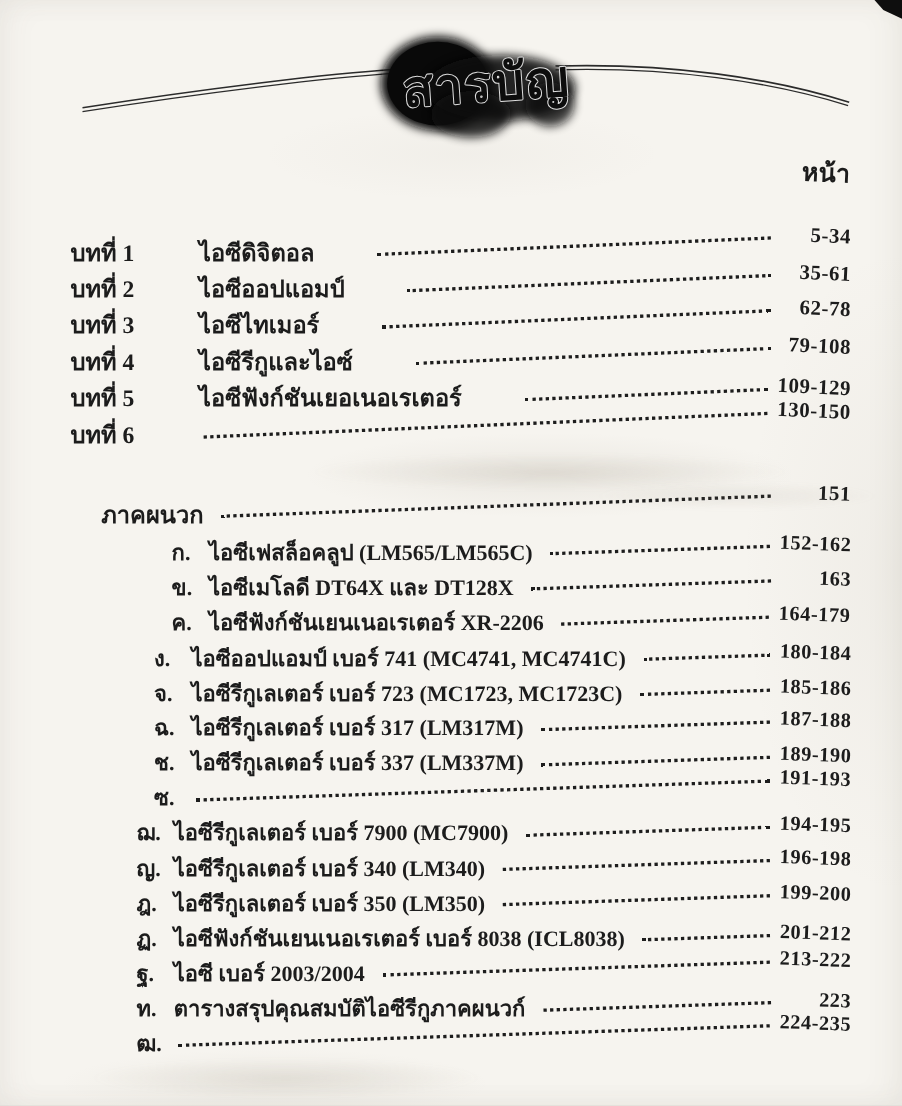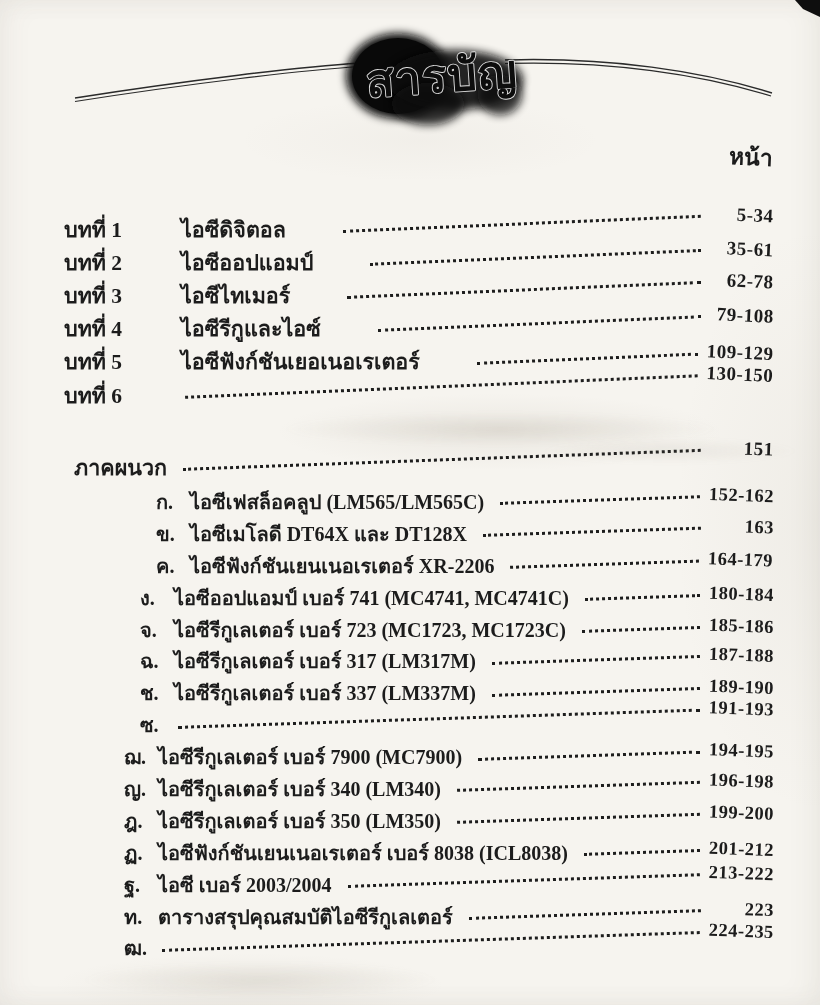--- a/index.html
+++ b/index.html
@@ -33,21 +33,21 @@
 
   
   .chapters{position:absolute;left:64px;right:46px;top:212px;}
   .chapter-row{height:33.2px;font-size:21.5px;font-weight:bold;gap:41px;}
   .chapter-row .prefix{width:76px;}
   .chapter-row .leader{transform:rotate(-2.4deg);}
   .chapter-row .pages{font-size:19px;transform:rotate(5deg);}
 
   
   .appendix-block{position:absolute;left:64px;right:46px;top:448px;}
-  .appendix-heading-row{height:38px;font-size:21.5px;font-weight:bold;margin-left:10px;}
+  .appendix-heading-row{height:38px;font-size:21.5px;font-weight:bold;margin-left:28px;}
   .appendix-heading-row .leader{transform:rotate(-2.1deg);}
   .appendix-heading-row .pages{font-size:19px;transform:rotate(4deg);}
   .appendix-row{height:31.9px;font-size:20px;font-weight:bold;margin-left:60px;}
   .appendix-row .prefix{width:34px;}
   .appendix-row .leader{transform:rotate(-1.9deg);}
   .appendix-row .pages{font-size:18.5px;transform:rotate(4deg);}
   
   .appendix-row:nth-child(1),.appendix-row:nth-child(2),.appendix-row:nth-child(3){margin-left:92px;}
   .appendix-row:nth-child(4),.appendix-row:nth-child(5),.appendix-row:nth-child(6),
   .appendix-row:nth-child(7),.appendix-row:nth-child(8){margin-left:76px;}
@@ -272,21 +272,21 @@
     <span class="prefix">ฐ.</span>
     <span class="title">ไอซี เบอร์ 2003/2004</span>
     <span class="leader">
       <span class="dots"></span>
       <span class="pages">213-222</span>
     </span>
   </div>
 
   <div class="toc-row appendix-row">
     <span class="prefix">ท.</span>
-    <span class="title">ตารางสรุปคุณสมบัติไอซีรีกูเลเตอร์</span>
+    <span class="title">ตารางสรุปคุณสมบัติไอซีรีกูภาคผนวก์</span>
     <span class="leader">
       <span class="dots"></span>
       <span class="pages">223</span>
     </span>
   </div>
 
   <div class="toc-row appendix-row">
     <span class="prefix">ฒ.</span>
     <span class="leader">
       <span class="dots"></span>

